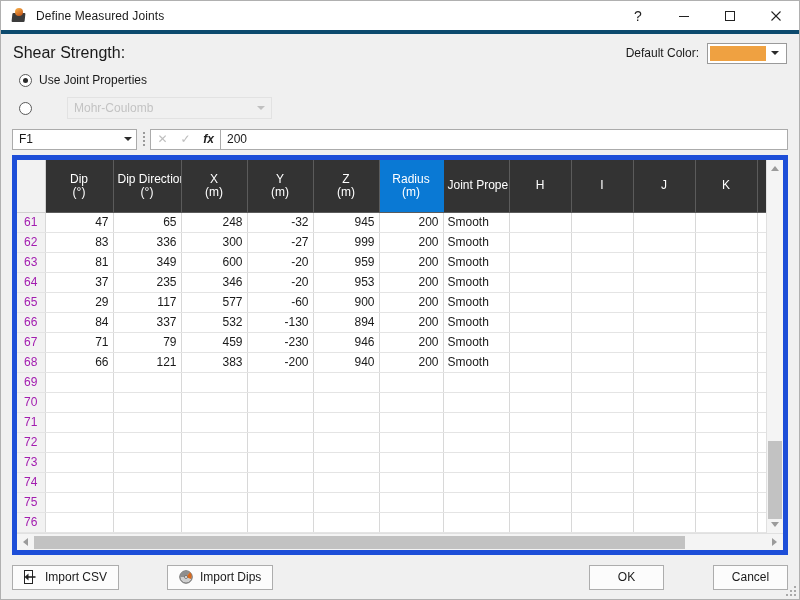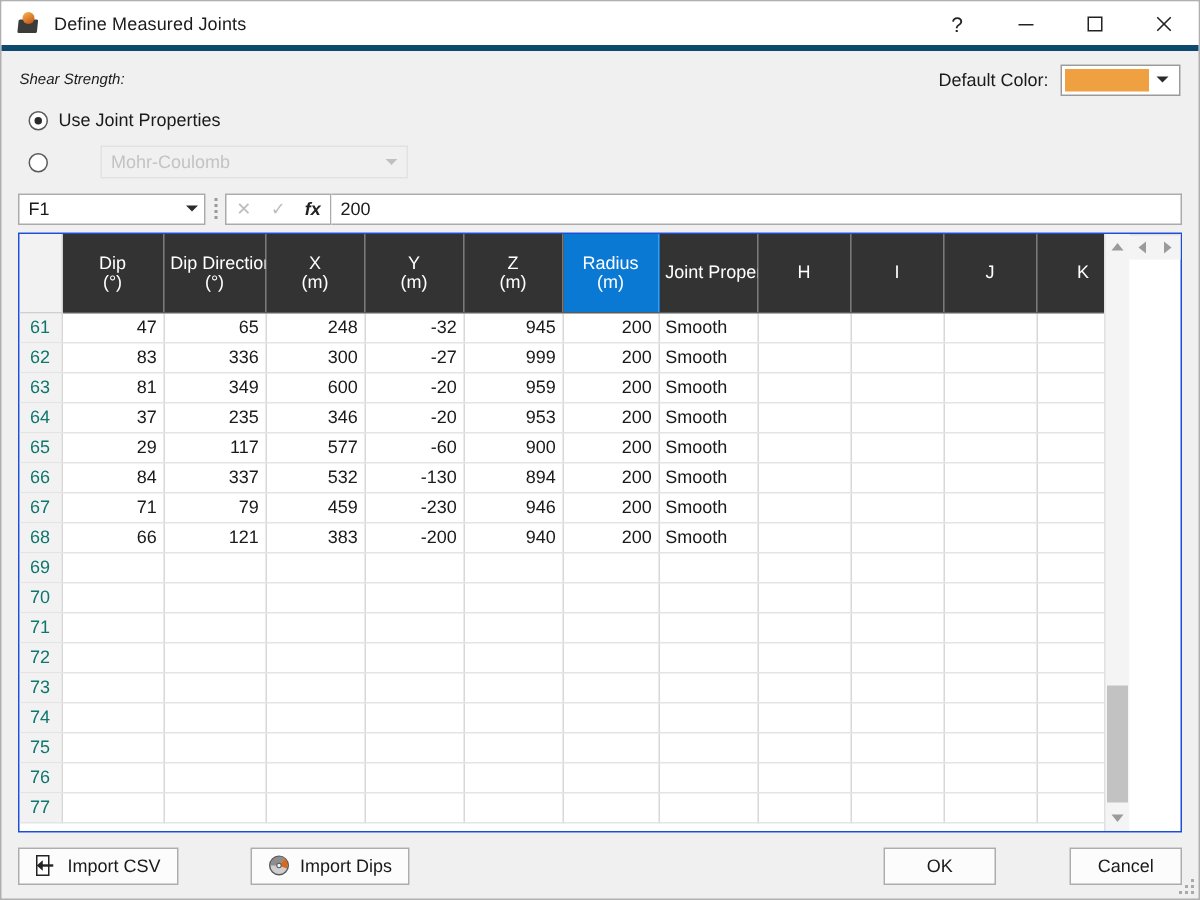--- a/index.html
+++ b/index.html
@@ -74,21 +74,21 @@
 
   
   .shear-row {
     height: 26px;
     display: flex;
     align-items: center;
     padding: 0 12px;
     flex: 0 0 auto;
     margin-top: 6px;
   }
-  .shear-label { font-size: 10px; font-style: italic; }
+  .shear-label { font-size: 16px; }
   .shear-row .spacer { flex: 1 1 auto; }
   .dc-label { font-size: 12px; margin-right: 8px; }
   .color-combo {
     width: 80px; height: 21px;
     border: 1px solid #9a9a9a;
     background: #fff;
     display: flex;
     align-items: center;
     padding: 2px;
   }
@@ -202,24 +202,24 @@
     background: #fff;
     display: flex; align-items: center;
     padding-left: 6px;
     font-size: 12px;
   }
 
   
   .grid-outer {
     margin: 4px 11px 0 11px;
     flex: 1 1 auto;
-    border: 1px solid #1d4ed8;
+    border: 5px solid #1d4ed8;
     background: #fff;
     display: flex;
-    flex-direction: row;
+    flex-direction: column;
     min-height: 0;
     position: relative;
   }
   .grid-body {
     flex: 1 1 auto;
     display: flex;
     min-height: 0;
     overflow: hidden;
   }
   .grid-scroll {
@@ -258,21 +258,21 @@
     border-right-color: #0a79d4;
   }
   table.sheet thead th.corner {
     background: #f2f2f2;
     border-right: 1px solid #d0d0d0;
     border-bottom: 1px solid #d0d0d0;
     width: 28px;
   }
   td.rowhdr {
     background: #f2f2f2;
-    color: #0f766e;
+    color: #a21caf;
     text-align: center;
     width: 28px;
     border-right: 1px solid #d0d0d0;
     border-bottom: 1px solid #d8d8d8;
     font-size: 12px;
   }
   td.num { text-align: right; padding-right: 6px; }
   td.txt { text-align: left; padding-left: 5px; }
   .c-dip { width: 68px; }
   .c-dipdir { width: 68px; }

